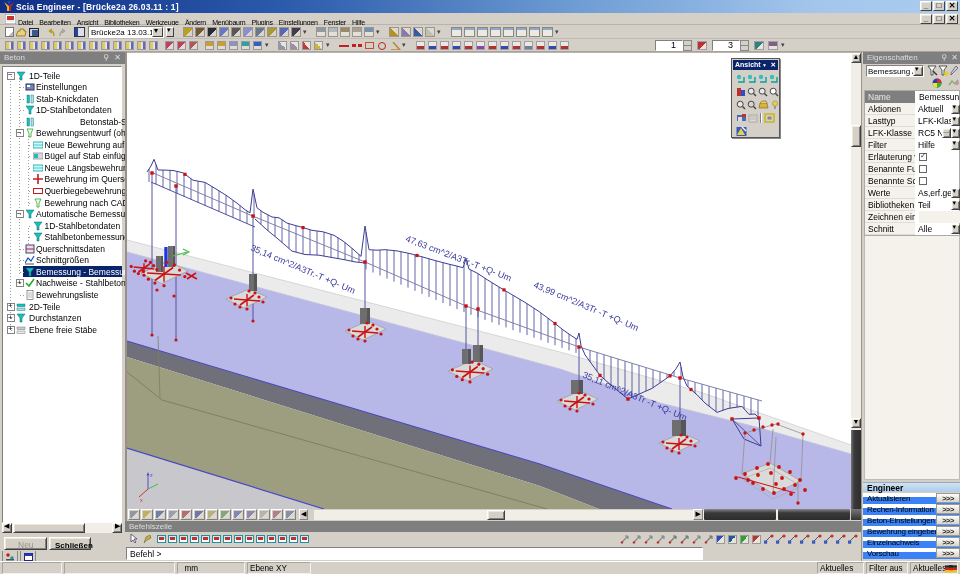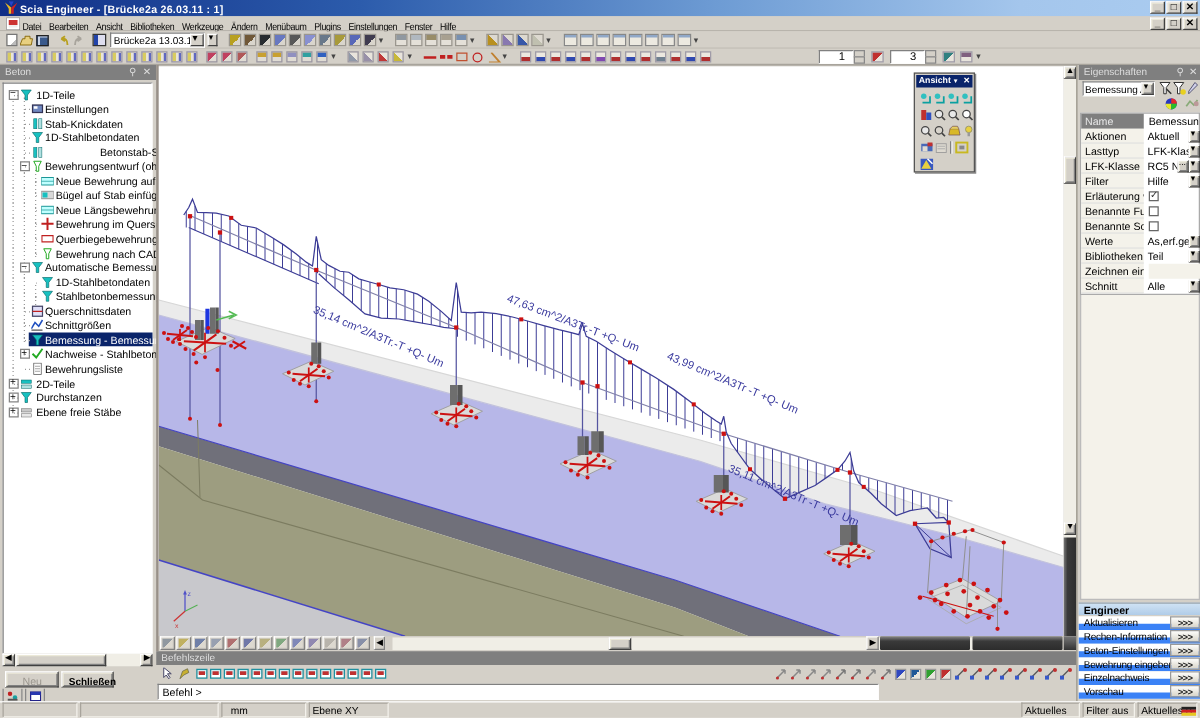--- a/index.html
+++ b/index.html
@@ -6,21 +6,21 @@
 i{position:absolute;display:block}
 .tb i{border:1px solid transparent}
 .btn3{background:#d4d0c8;border:1px solid;border-color:#fff #404040 #404040 #fff;box-shadow:inset 1px 1px 0 #ece9d8, inset -1px -1px 0 #808080}
 .sep{position:absolute;width:2px;border-left:1px solid #808080;border-right:1px solid #fff}
 .grip{position:absolute;width:3px;border-left:1px solid #fff;border-right:1px solid #808080;height:10px}
 .hdr{background:#7f7f7f;color:#dedede;font-size:8px;line-height:11px;padding-left:4px}
 .wbtn{position:absolute;width:12px;height:10px;background:#d4d0c8;border:1px solid;border-color:#fff #404040 #404040 #fff;box-shadow:inset 1px 1px 0 #ece9d8;font-size:8px;line-height:8px;text-align:center;color:#000;font-weight:bold}
 .mi{display:inline-block;margin:0 7px 0 0;font-size:8px;letter-spacing:-0.3px;color:#000}
 .trow{position:absolute;left:8px;height:11px;font-size:8.5px;line-height:11px;color:#000;white-space:nowrap}
 .prow{position:absolute;font-size:8.5px;color:#000;white-space:nowrap;overflow:hidden}
-.arow{position:absolute;left:1px;width:97px;height:11px;background:#fff;border-bottom:5px solid #3b82f6;font-size:8px;letter-spacing:-0.2px;line-height:11px;padding-left:4px;color:#000}
+.arow{position:absolute;left:1px;width:97px;height:11px;background:#fff;border-bottom:7px solid #3b82f6;font-size:8px;letter-spacing:-0.2px;line-height:11px;padding-left:4px;color:#000}
 .abtn{position:absolute;right:0px;top:0px;width:24px;height:10px;background:linear-gradient(#fdfdfb,#d8d4c8);border:1px solid #999;font-size:7.5px;line-height:9px;text-align:center;color:#222;letter-spacing:-0.5px;font-weight:bold}
 .sb{position:absolute;height:12px;border:1px solid;border-color:#a8a49c #f4f2ec #f4f2ec #a8a49c;font-size:8.2px;line-height:11px;padding-left:2px;color:#000;white-space:nowrap;overflow:hidden}
 </style></head>
 <body>
 <div class="abs" style="left:0;top:0;width:960px;height:13px;background:linear-gradient(90deg,#102e86 0%,#2c5cac 30%,#6e9cd4 60%,#a4c6ec 85%,#aaccf0 100%)">
     <svg class="abs" style="left:3px;top:1px" width="12" height="11" viewBox="0 0 12 11">
       <path d="M1 1 L6 5 L6 10 L4 10 L4 6 Z" fill="#e8b820"></path>
       <path d="M11 1 L6 5 L6 10 L8 10 L8 6 Z" fill="#cc2222"></path>
       <path d="M4 0 L6 4 L8 0 Z" fill="#2244cc"></path>
     </svg>

